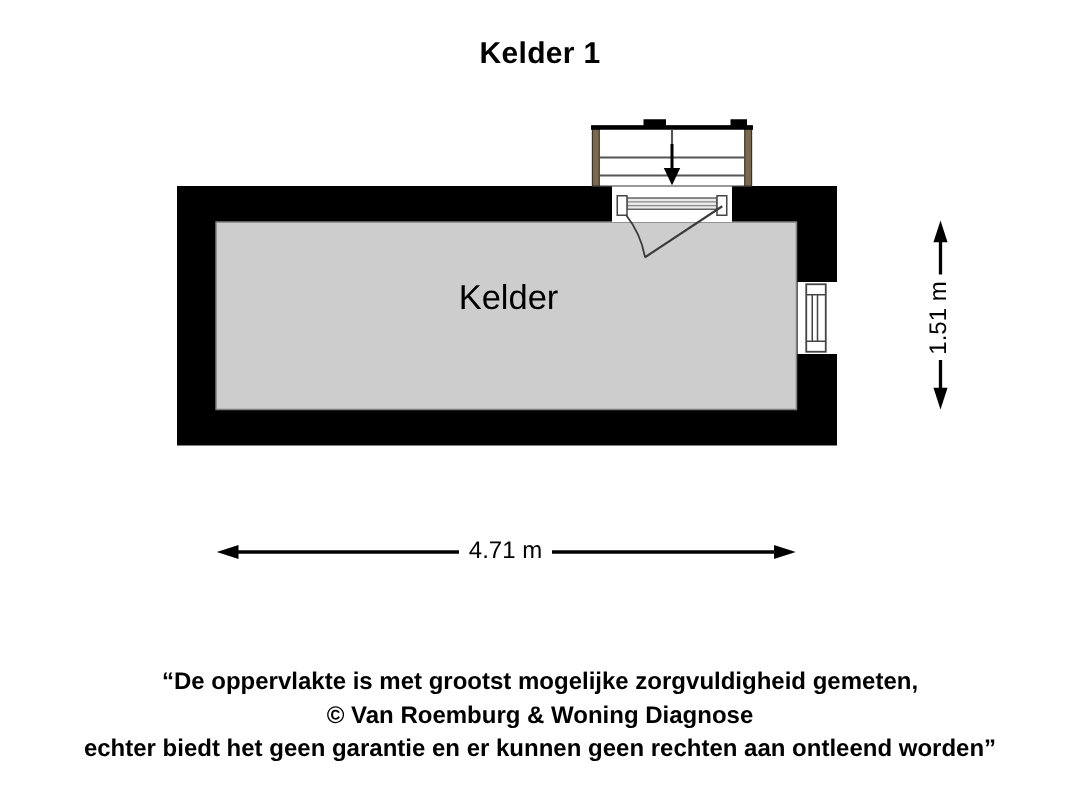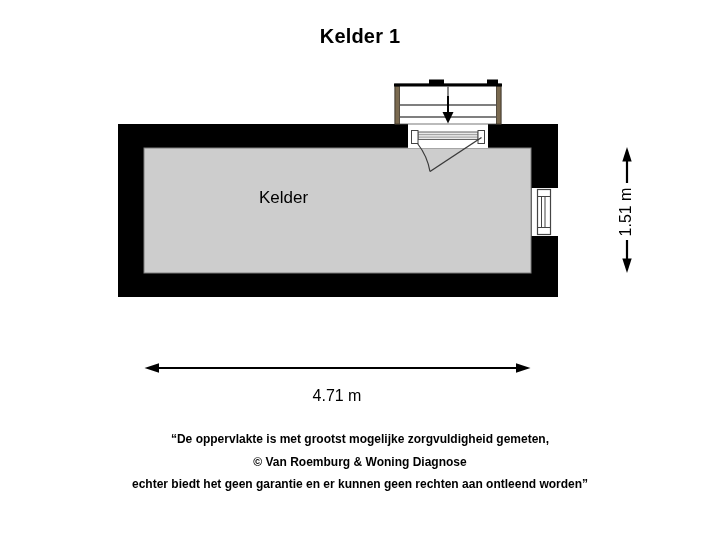--- a/index.html
+++ b/index.html
@@ -6,39 +6,39 @@
   .canvas{
     position:relative;width:720px;height:540px;background:#ffffff;overflow:hidden;
     font-family:"Liberation Sans", sans-serif;color:#000;
   }
   .title{
     position:absolute;top:25px;left:0;width:720px;text-align:center;
     font-size:20px;font-weight:bold;letter-spacing:0.2px;
   }
   .plan-svg{position:absolute;left:0;top:0;}
   .room-label{
-    position:absolute;left:259px;top:187px;width:160px;text-align:left;
-    font-size:17px;line-height:22px;
+    position:absolute;left:259px;top:187px;width:160px;text-align:center;
+    font-size:23px;line-height:22px;
   }
   .dim-label-h{
     position:absolute;left:306px;top:356px;width:62px;height:23px;
     background:#ffffff;border-radius:9px;display:flex;align-items:center;justify-content:center;
-    font-size:16px;z-index:3;margin-top:28px;
+    font-size:16px;z-index:3;
   }
   .dim-label-v{
     position:absolute;left:612px;top:183px;width:29px;height:57px;
     background:#ffffff;border-radius:10px;display:flex;align-items:center;justify-content:center;
     z-index:3;
   }
   .dim-label-v span{
     transform:rotate(-90deg);white-space:nowrap;font-size:16px;display:block;
   }
   .footer{
-    position:absolute;left:0;top:428px;width:720px;text-align:center;
-    font-size:12px;font-weight:bold;line-height:22.5px;
+    position:absolute;left:0;top:444px;width:720px;text-align:center;
+    font-size:16px;font-weight:bold;line-height:22.5px;
   }
 </style>
 </head>
 <body>
 
 <div class="canvas">
 
   <div class="title">Kelder 1</div>
 
   <svg class="plan-svg" width="720" height="540" viewBox="0 0 720 540">

